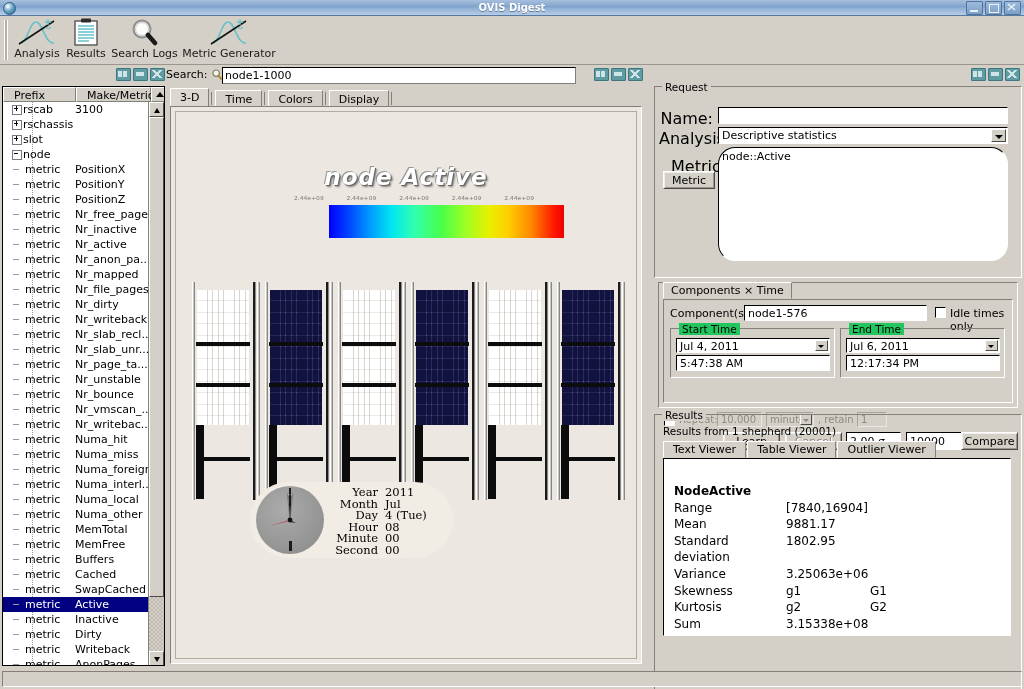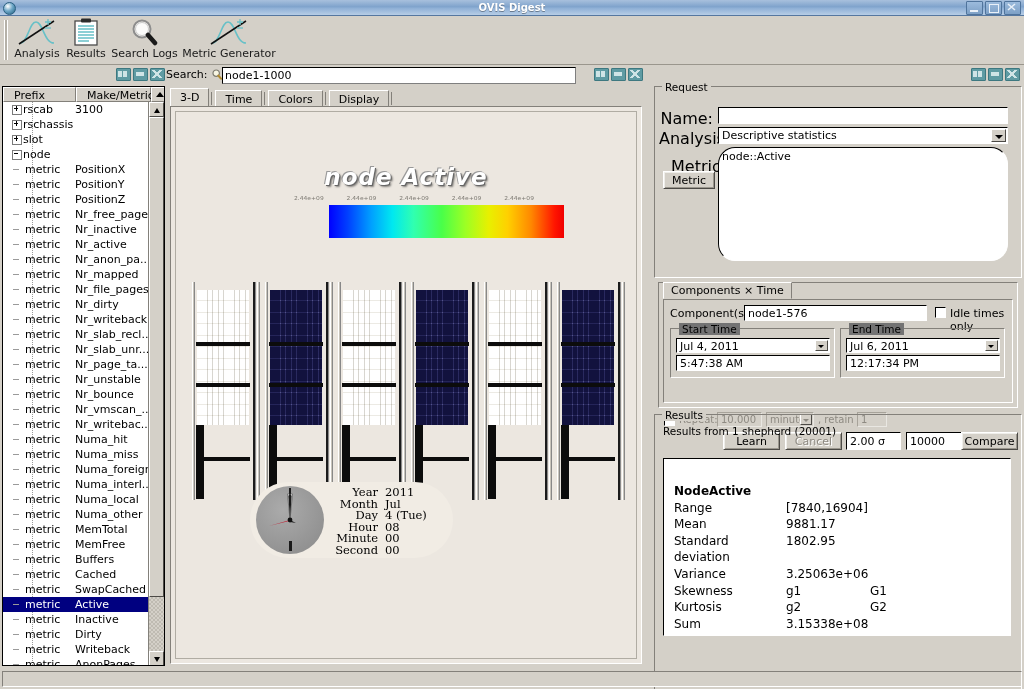--- a/index.html
+++ b/index.html
@@ -171,21 +171,21 @@
 
   .panelbox{position:absolute;border:1px solid;border-color:#83807a #fff #fff #83807a;box-sizing:border-box;}
   .cxt{left:4px;top:196px;width:360px;height:126px;}
   .cxttab{position:absolute;left:4px;top:-1px;height:17px;line-height:16px;padding:0 7px;font-size:11px;
     background:#d4d0c8;border:1px solid;border-color:#fff #83807a transparent #fff;box-sizing:border-box;}
   .innerbox{position:absolute;left:4px;top:16px;right:4px;bottom:4px;
     border:1px solid;border-color:#83807a #fff #fff #83807a;box-sizing:border-box;}
   .cb{position:absolute;width:11px;height:11px;background:#fff;border:1px solid;
     border-color:#000 #fff #fff #000;box-sizing:border-box;}
   .sub{position:absolute;border:1px solid;border-color:#83807a #fff #fff #83807a;box-sizing:border-box;}
-  .sub>.stitle{position:absolute;left:8px;top:-6px;background:#737373;padding:0 3px;font-size:10.5px;}
+  .sub>.stitle{position:absolute;left:8px;top:-6px;background:#22c55e;padding:0 3px;font-size:10.5px;}
 
   .res{left:0;top:328px;width:368px;height:332px;}
   .resinfo{position:absolute;left:8px;top:10px;font-size:10.5px;}
   .rtabs{position:absolute;left:8px;top:26px;display:flex;align-items:flex-end;}
   .rtab{height:17px;line-height:16px;padding:0 9px;font-size:11px;background:#d4d0c8;
     border:1px solid;border-color:#fff #83807a transparent #fff;box-sizing:border-box;margin-right:1px;}
   .textview{position:absolute;left:8px;top:43px;width:348px;height:178px;background:#fff;
     border:1px solid;border-color:#000 #fff #fff #000;box-sizing:border-box;padding:8px 10px;
     font-size:12px;line-height:16.6px;}
   .tv-row{display:flex;}
@@ -821,20 +821,25 @@
 
     <div class="btn inner" style="left:69px;top:346px;width:57px;height:18px;line-height:17px;">Learn</div>
     <div class="btn inner dis" style="left:131px;top:346px;width:57px;height:18px;line-height:17px;">Cancel</div>
     <div class="fld" style="left:192px;top:346px;width:55px;height:18px;line-height:17px;">2.00 σ</div>
     <div class="fld" style="left:252px;top:346px;width:70px;height:18px;line-height:17px;">10000</div>
     <div class="btn inner" style="left:307px;top:346px;width:57px;height:18px;line-height:17px;">Compare</div>
 
     <div class="group res">
       <div class="gtitle">Results</div>
       <div class="resinfo">Results from 1 shepherd (20001)</div>
+      <div class="rtabs" id="result-tabs">
+          <div class="rtab">Text Viewer</div>
+          <div class="rtab">Table Viewer</div>
+          <div class="rtab">Outlier Viewer</div>
+        </div>
       <div class="textview">
         <div style="height:16px;"></div>
         <div><b>NodeActive</b></div>
         <div id="stat-rows">
             <div class="tv-row">
               <span class="k">Range</span>
               <span class="v">[7840,16904]</span>
               <span class="e"></span>
             </div>
             <div class="tv-row">

